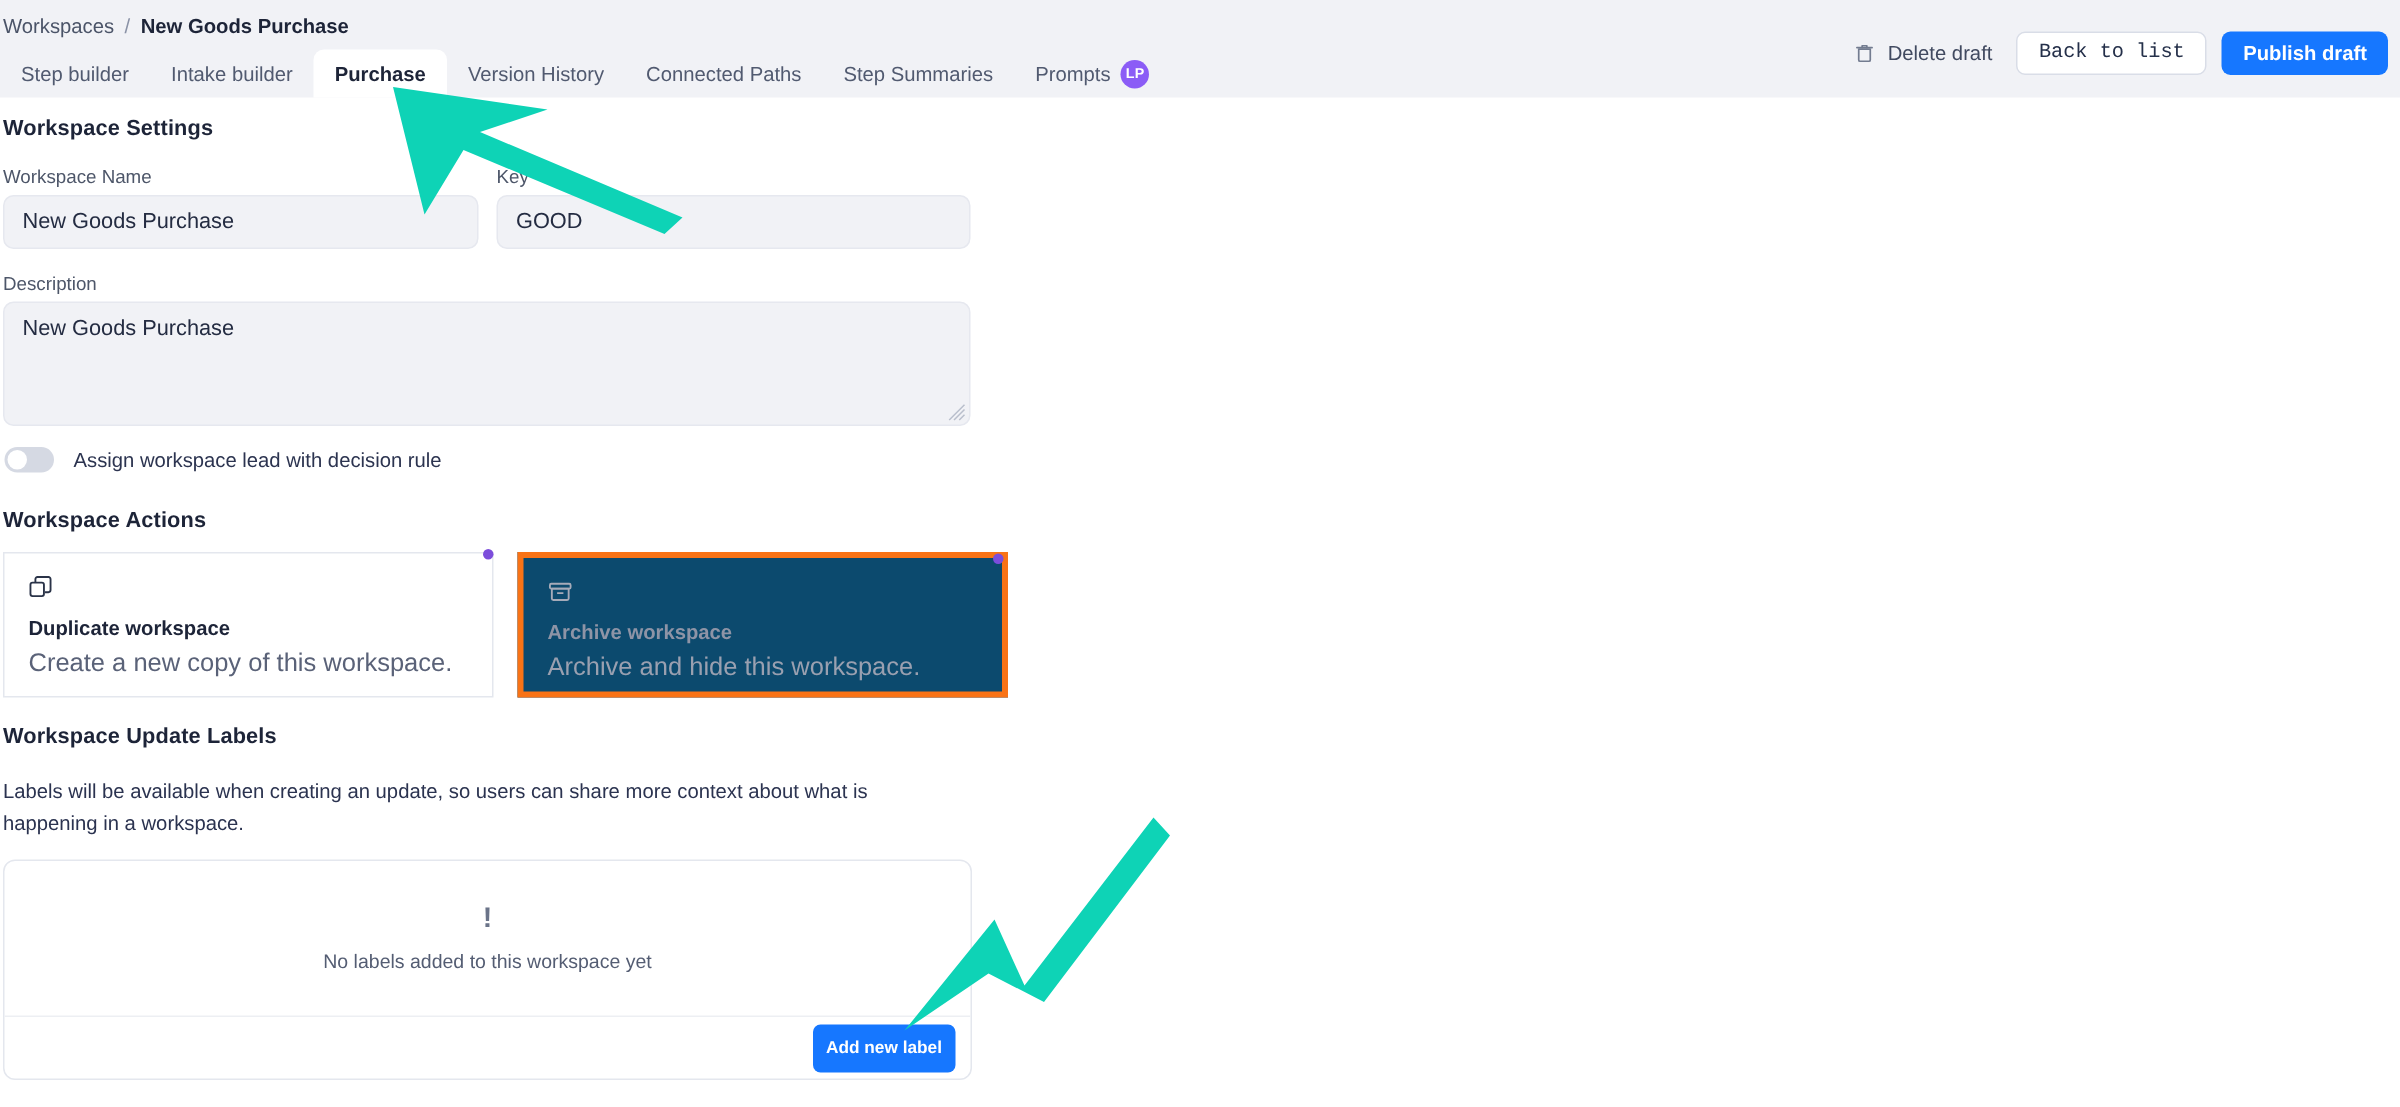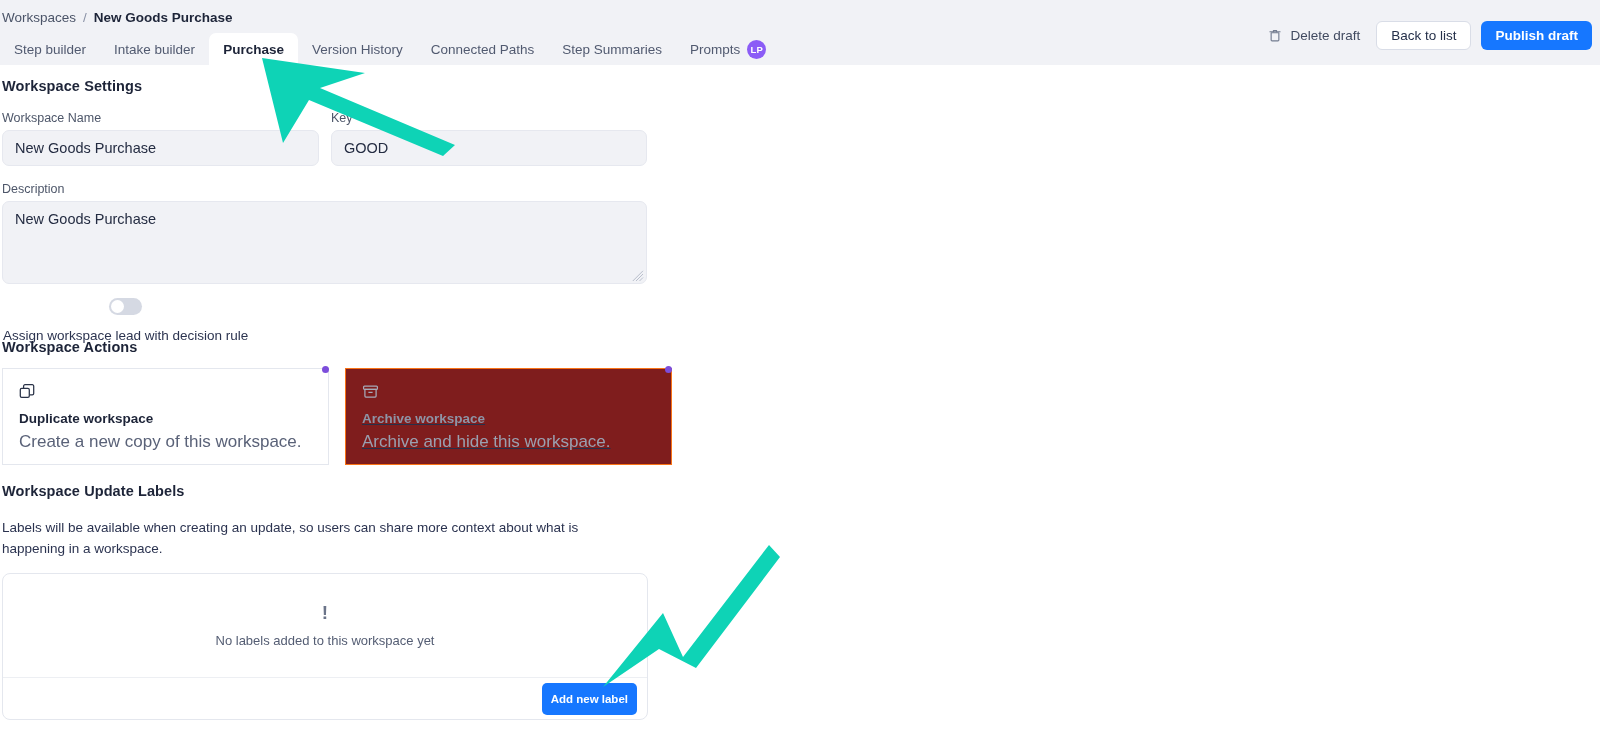--- a/index.html
+++ b/index.html
@@ -67,20 +67,21 @@
     font-size: 13.5px; color: #414a60;
     background: transparent; border: none;
   }
   .btn-outline {
     display: flex; align-items: center; justify-content: center;
     height: 29px; padding: 0 14px;
     font-size: 13.5px; color: #25304a; font-weight: 500;
     background: #ffffff;
     border: 1px solid #d9dde7;
     border-radius: 6px;
+    font-family: Liberation Mono, monospace;
   }
   .btn-primary {
     display: flex; align-items: center; justify-content: center;
     height: 29px; padding: 0 14px;
     font-size: 13.5px; color: #ffffff; font-weight: 600;
     background: #1677ff;
     border: none; border-radius: 6px;
   }
   .icon-trash { width: 14px; height: 15px; display: block; }
 
@@ -140,23 +141,22 @@
     position: relative;
     width: 327px; height: 97px;
     border-radius: 0;
     padding: 14px 16px 0 16px;
   }
   .action-card.enabled {
     background: #ffffff;
     border: 1px solid #e4e7ee;
   }
   .action-card.disabled {
-    background: #7f1d1d;
-    border: 1px solid #f97316;
-    text-decoration: underline;
+    background: #0c4a6e;
+    border: 4px solid #f97316;
   }
   .card-dot {
     position: absolute; right: -1px; top: -3px;
     width: 7px; height: 7px; border-radius: 50%;
     background: #7c4ddb;
   }
   .card-icon { width: 17px; height: 17px; display: block; margin-bottom: 11px; }
   .card-title { font-size: 13.5px; font-weight: 700; margin-bottom: 6px; }
   .card-desc { font-size: 17px; }
   .enabled .card-title { color: #1d2438; }
@@ -280,21 +280,21 @@
       <div class="textarea-box" placeholder="Description">
         <span>New Goods Purchase</span>
         <span class="resize-grip">
           <svg width="12" height="12" viewBox="0 0 12 12" stroke="#b9bfcc" stroke-width="1">
             <path d="M11 4 L4 11 M11 7.5 L7.5 11 M11 0.8 L0.8 11"></path>
           </svg>
         </span>
       </div>
     </div>
 
-    <div class="toggle-row" style="position:absolute; left:3px; top:233px;flex-direction:column;">
+    <div class="toggle-row" style="position:absolute; left:3px; top:233px;">
       <div class="toggle">
         <div class="knob"></div>
       </div>
       <div class="toggle-label">Assign workspace lead with decision rule</div>
     </div>
 
     <div class="section-title" style="position:absolute; left:2px; top:274px;">Workspace Actions</div>
 
     <div class="action-cards" style="position:absolute; left:2px; top:303px;">
 

